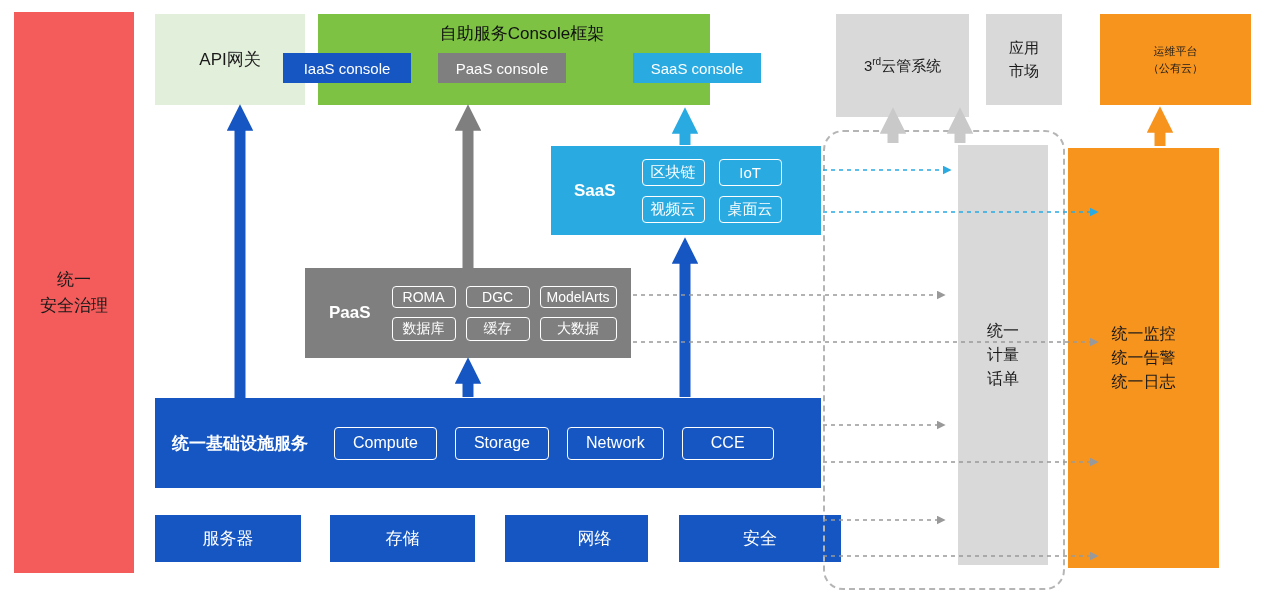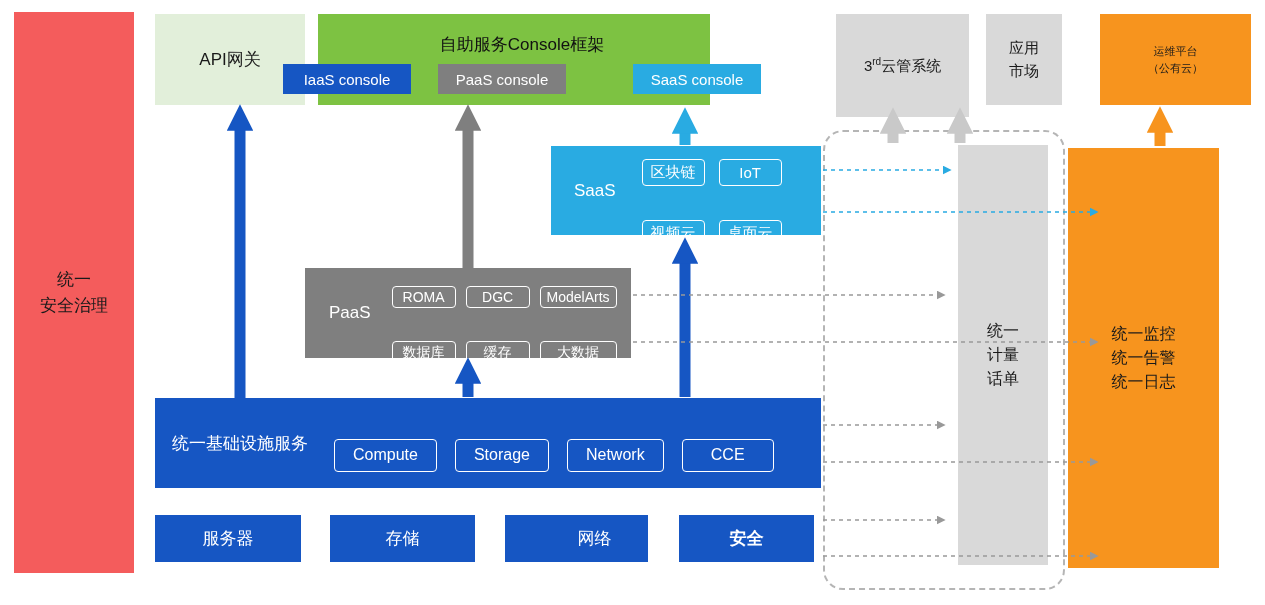--- a/index.html
+++ b/index.html
@@ -11,57 +11,57 @@
          text-align:center; color:#1a1a1a; }
   .pre { white-space:pre-line; line-height:1.5; }
 
   
   .red-bar { left:14px; top:12px; width:120px; height:561px; background:#f45c5c; font-size:17px; }
 
   
   .api-gw { left:155px; top:14px; width:150px; height:91px; background:#e2efda; font-size:17px; }
 
   .console-frame { left:318px; top:14px; width:392px; height:91px; background:#7dc242;
-                   flex-direction:column; justify-content:center; padding-top:8px;padding-left:16px; }
+                   flex-direction:column; justify-content:flex-start; padding-top:8px;padding-left:16px; }
   .console-title { font-size:17px; color:#111; }
   .console-items { display:flex; gap:27px; margin-top:8px; }
   .console-item  { width:128px; height:30px; display:flex; align-items:center; justify-content:center;
                    color:#fff; font-size:15px; }
   .ci-iaas { background:#1656c3; }
   .ci-paas { background:#7f7f7f; }
   .ci-saas { background:#29abe2;margin-left:40px; }
 
   .third-cloud { left:836px; top:14px; width:133px; height:103px; background:#d9d9d9; font-size:15px; }
   .third-cloud sup { font-size:10px; vertical-align:super; }
   .app-market  { left:986px; top:14px; width:76px;  height:91px; background:#d9d9d9; font-size:15px; }
   .om-platform { left:1100px; top:14px; width:151px; height:91px; background:#f7941e; font-size:11px; }
 
   
   .band { justify-content:flex-start; }
-  .band-label { color:#fff; font-size:17px; flex:0 0 auto; }
+  .band-label { color:#fff; font-size:17px; flex:0 0 auto;font-weight:bold; }
   .chip { border:1.5px solid #fff; border-radius:4px; color:#fff; font-size:15px;
-          padding:3px 8px; min-width:60px; display:flex; align-items:center; justify-content:center;margin-top:24px; }
+          padding:3px 8px; min-width:60px; display:flex; align-items:center; justify-content:center; }
 
   .saas-box { left:551px; top:146px; width:270px; height:89px; background:#29abe2; padding-left:23px; }
   .saas-box .chip-grid { margin-left:26px; display:grid; grid-template-columns:auto auto; gap:10px 14px; }
 
   .paas-box { left:305px; top:268px; width:326px; height:90px; background:#7f7f7f; padding-left:24px; }
   .paas-box .chip-grid { margin-left:21px; display:grid; grid-template-columns:auto auto auto; gap:9px 10px; }
   .paas-box .chip { font-size:14px; min-width:64px; padding:2px 6px; }
 
   .iaas-box { left:155px; top:398px; width:666px; height:90px; background:#1656c3; padding-left:17px; }
   .chip-row { margin-left:26px; display:flex; gap:18px; }
   .iaas-box .chip { font-size:16px; height:33px; padding:0 18px; min-width:92px; }
 
   
   .hw { top:515px; height:47px; background:#1656c3; color:#fff; font-size:17px; }
   .hw1 { left:155px; width:146px; }
   .hw2 { left:330px; width:145px; }
   .hw3 { left:505px; width:143px;padding-left:36px; }
-  .hw4 { left:679px; width:135px;font-weight:bold; }
+  .hw4 { left:679px; width:162px; }
 
   
   .dashed-frame { position:absolute; left:823px; top:130px; width:242px; height:460px;
                   border:2px dashed #b5b5b5; border-radius:20px; }
   .auth-bar    { left:840px; top:145px; width:100px; height:420px; background:#d9d9d9; font-size:16px; }
   .meter-bar   { left:958px; top:145px; width:90px;  height:420px; background:#d9d9d9; font-size:16px; }
   .monitor-bar { left:1068px; top:148px; width:151px; height:420px; background:#f7941e; font-size:16px; }
 
   .arrow-layer { position:absolute; left:0; top:0; width:1265px; height:605px; pointer-events:none; }
 </style>

